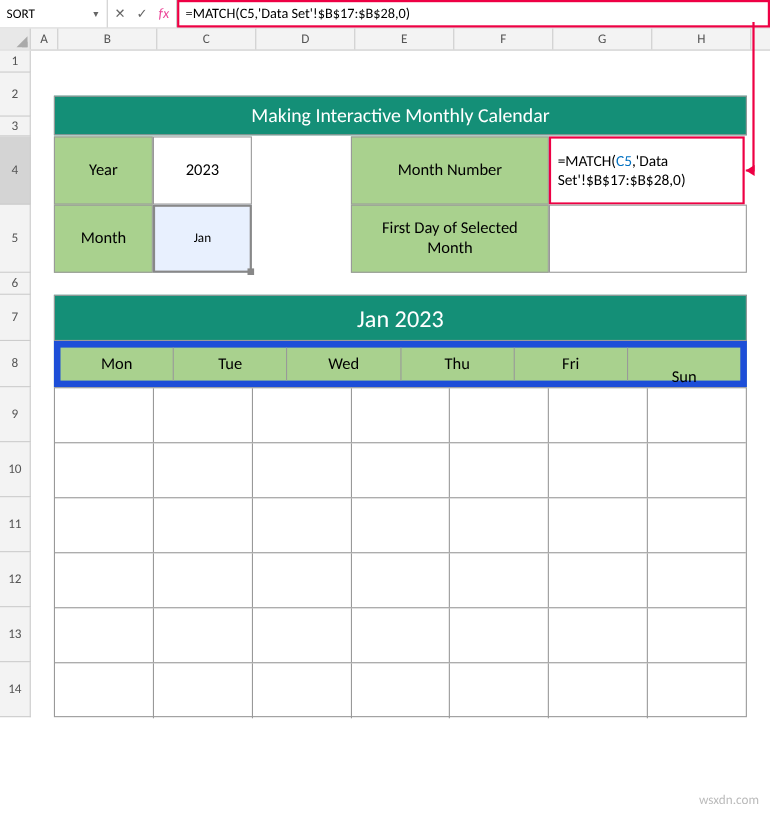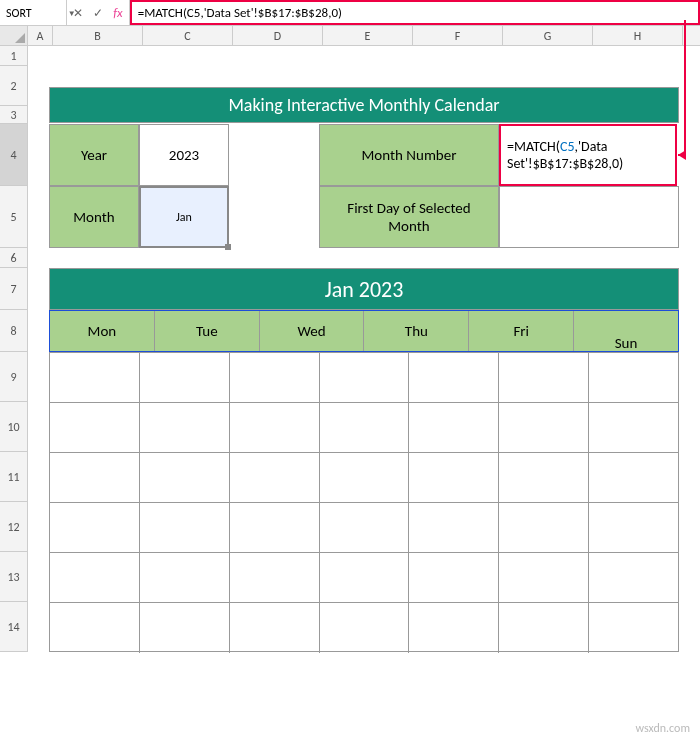--- a/index.html
+++ b/index.html
@@ -1,19 +1,19 @@
 <!DOCTYPE html>
 <html><head>
   <meta charset="utf-8">
   <style>
     * { box-sizing: border-box; margin: 0; padding: 0; }
     body { font-family: Calibri, Arial, sans-serif; background: #fff; width: 700px; height: 741px; position: relative; overflow: hidden; }
     
     .formula-bar { display: flex; align-items: center; border-bottom: 1px solid #ccc; height: 26px; background: #fff; }
-    .name-box { width: 67px; border-right: 1px solid #ccc; font-size: 12px; padding: 0 6px; display: flex; align-items: center; justify-content: space-between; height: 100%; gap: 36px; }
+    .name-box { width: 98px; border-right: 1px solid #ccc; font-size: 12px; padding: 0 6px; display: flex; align-items: center; justify-content: space-between; height: 100%; gap: 36px; }
     .name-box-arrow { font-size: 8px; color: #666; }
     .fb-btns { display: flex; align-items: center; padding: 0 6px; gap: 10px; border-right: 1px solid #ccc; height: 100%; }
     .fb-btn { font-size: 12px; color: #666; cursor: pointer; }
     .fb-fx { font-style: italic; font-size: 13px; color: #ec4899; }
     .formula-input { flex: 1; font-size: 13px; padding: 0 6px; border: 2px solid #e04; position: relative; height: 100%; display: flex; align-items: center; }
     
     .col-headers { display: flex; height: 20px; border-bottom: 1px solid #ccc; background: #f3f3f3; }
     .select-all { width: 28px; border-right: 1px solid #ccc; background: #e8e8e8; position: relative; }
     .select-all::after { content: ""; position: absolute; right: 2px; bottom: 2px; border: 5px solid transparent; border-right-color: #aaa; border-bottom-color: #aaa; }
     .col-h { border-right: 1px solid #ccc; font-size: 12px; color: #555; display: flex; align-items: center; justify-content: center; }
@@ -31,21 +31,21 @@
     .green-bg { background: #a9d18e; }
     .white-bg { background: #fff; }
     
     .selected-cell { position: absolute; border: 2px solid #888; background: #e8f0fe; }
     .selected-cell::after { content: ""; position: absolute; right: -4px; bottom: -4px; width: 6px; height: 6px; background: #888; }
     
     .formula-cell { position: absolute; border: 2px solid #e04; background: #fff; font-size: 14px; padding: 4px 6px; display: flex; align-items: center; }
     .formula-cell .blue { color: #0070c0; }
     
     .cal-title { position: absolute; background: #148f77; color: #fff; font-size: 22px; display: flex; align-items: center; justify-content: center; border: 1px solid #999; }
-    .cal-head { position: absolute; background: #a9d18e; display: flex; border: 1px solid #1d4ed8; }
+    .cal-head { position: absolute; background: #a9d18e; display: flex; border: 6px solid #1d4ed8; }
     .cal-head > div { flex: 1; display: flex; align-items: center; justify-content: center; font-size: 15px; border-right: 1px solid #999; }
     .cal-head > div:last-child { border-right: none; margin-top: 24px; }
     
     .cal-grid { position: absolute; border: 1px solid #999; }
     .cal-row { display: flex; height: 50px; }
     .cal-row:not(:last-child) { border-bottom: 1px solid #999; }
     .cal-cell { flex: 1; border-right: 1px solid #999; }
     .cal-cell:last-child { border-right: none; }
     
     .arrow-line { position: absolute; pointer-events: none; }

